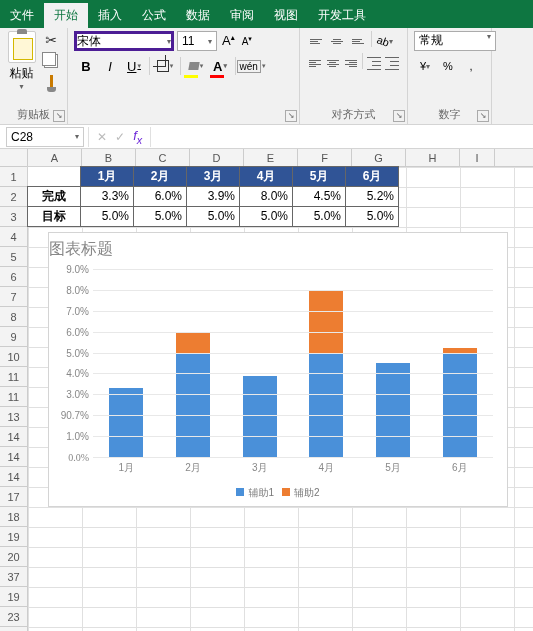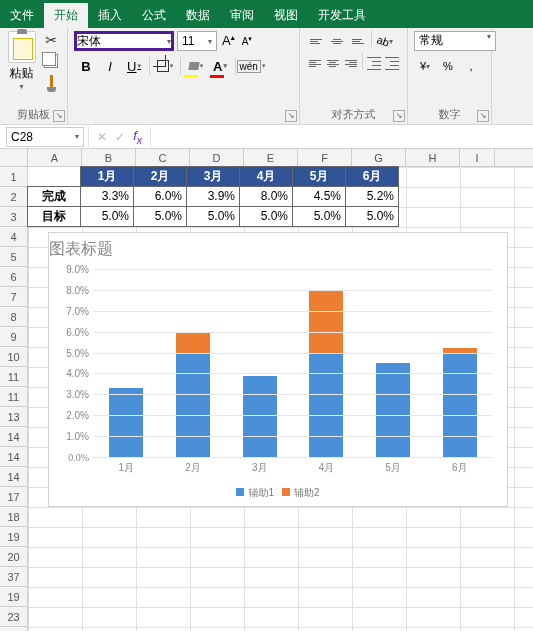--- a/index.html
+++ b/index.html
@@ -451,21 +451,21 @@
                   <div class="seg1" style="height: 104.444px;"></div>
                 </div>
                 <div class="xtick">6月</div>
               </div>
             </div>
         <div class="gridline" style="top: 100%;"></div>
             <div class="ytick" style="top: 100%; font-family: Liberation Serif, serif;">0.0%</div>
             <div class="gridline" style="top: 88.8889%;"></div>
             <div class="ytick" style="top: 88.8889%;">1.0%</div>
             <div class="gridline" style="top: 77.7778%;"></div>
-            <div class="ytick" style="top: 77.7778%;">2.0%</div>
+            <div class="ytick" style="top: 77.7778%;">90.7%</div>
             <div class="gridline" style="top: 66.6667%;"></div>
             <div class="ytick" style="top: 66.6667%;">3.0%</div>
             <div class="gridline" style="top: 55.5556%;"></div>
             <div class="ytick" style="top: 55.5556%;">4.0%</div>
             <div class="gridline" style="top: 44.4444%;"></div>
             <div class="ytick" style="top: 44.4444%;">5.0%</div>
             <div class="gridline" style="top: 33.3333%;"></div>
             <div class="ytick" style="top: 33.3333%;">6.0%</div>
             <div class="gridline" style="top: 22.2222%;"></div>
             <div class="ytick" style="top: 22.2222%;">7.0%</div>

